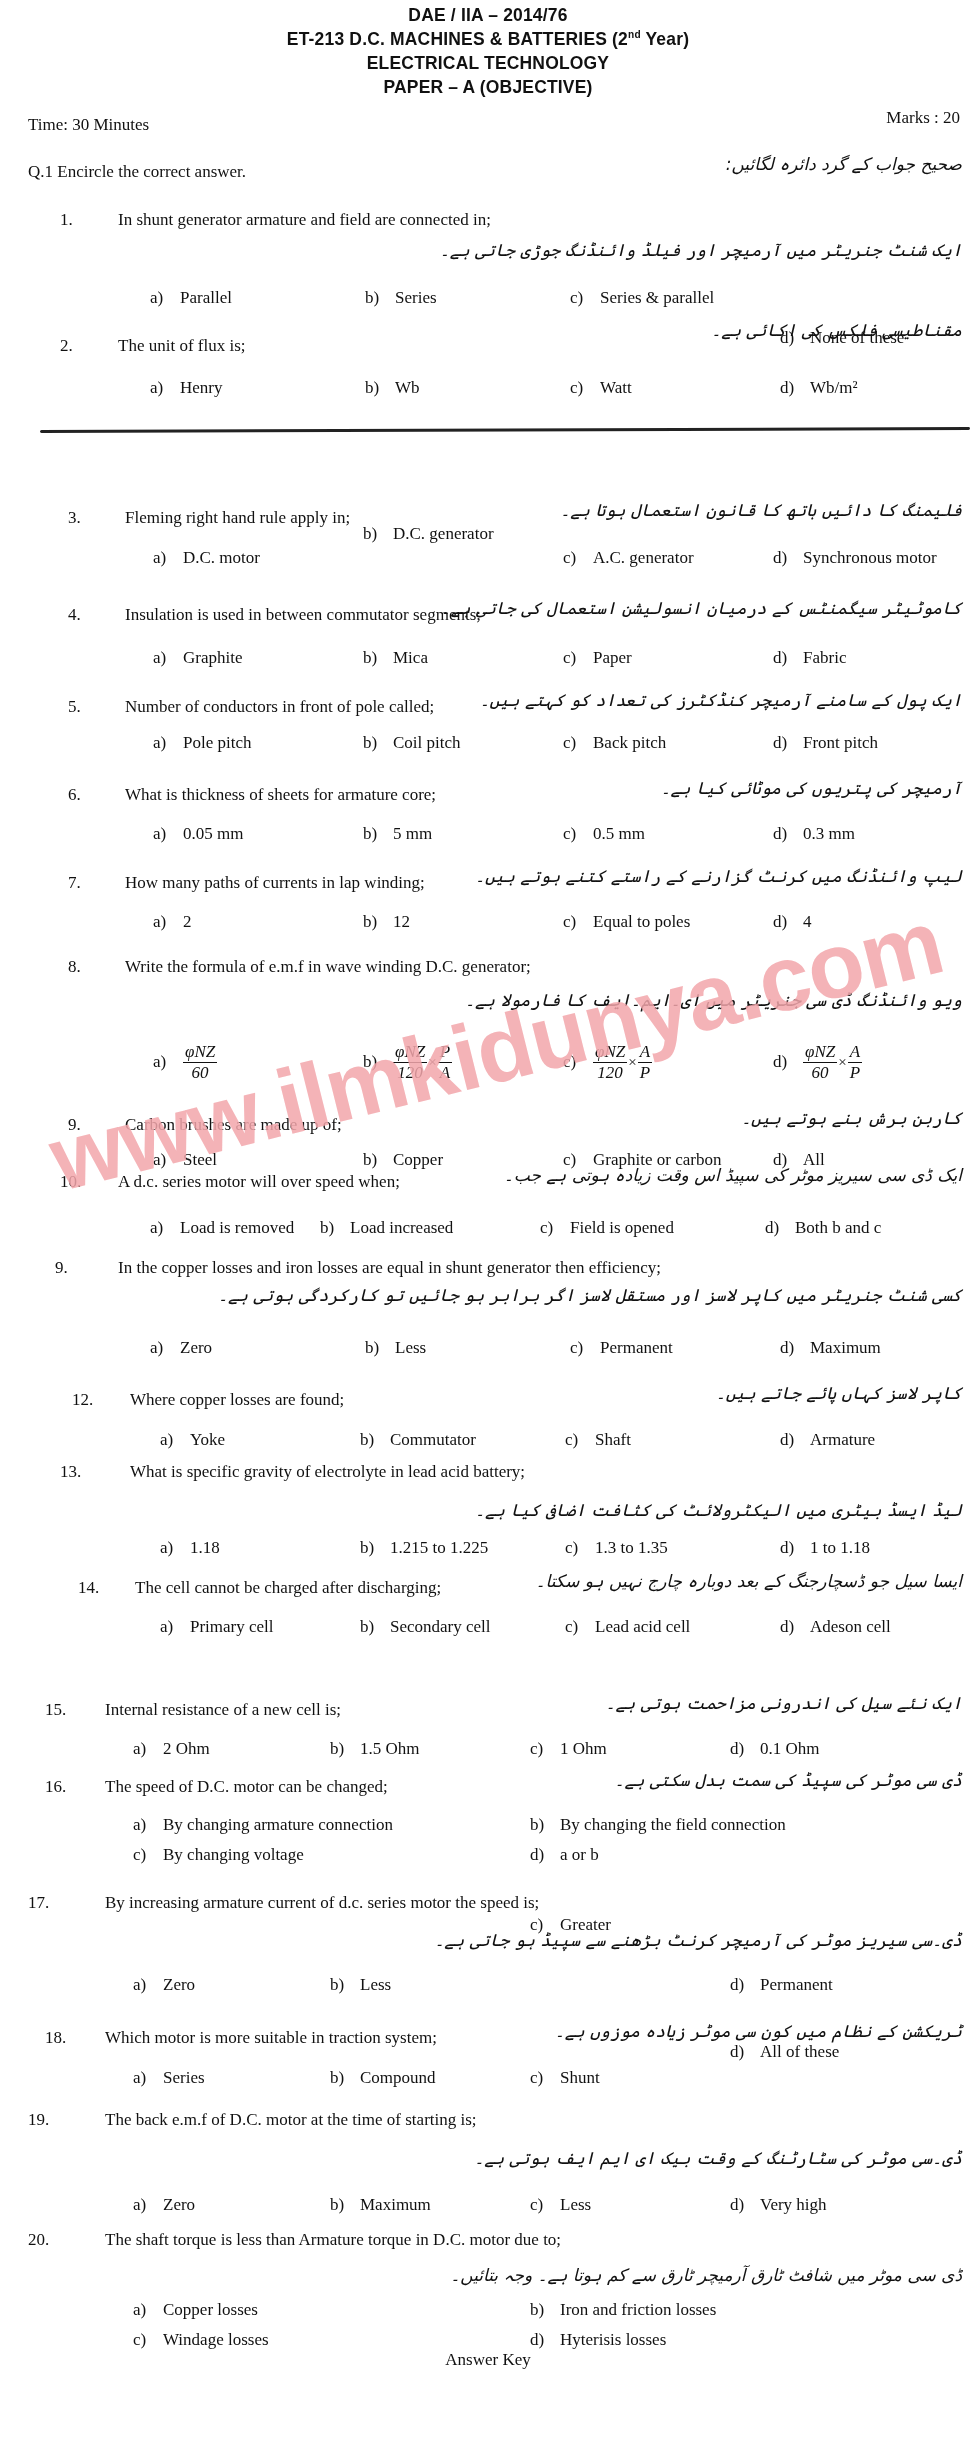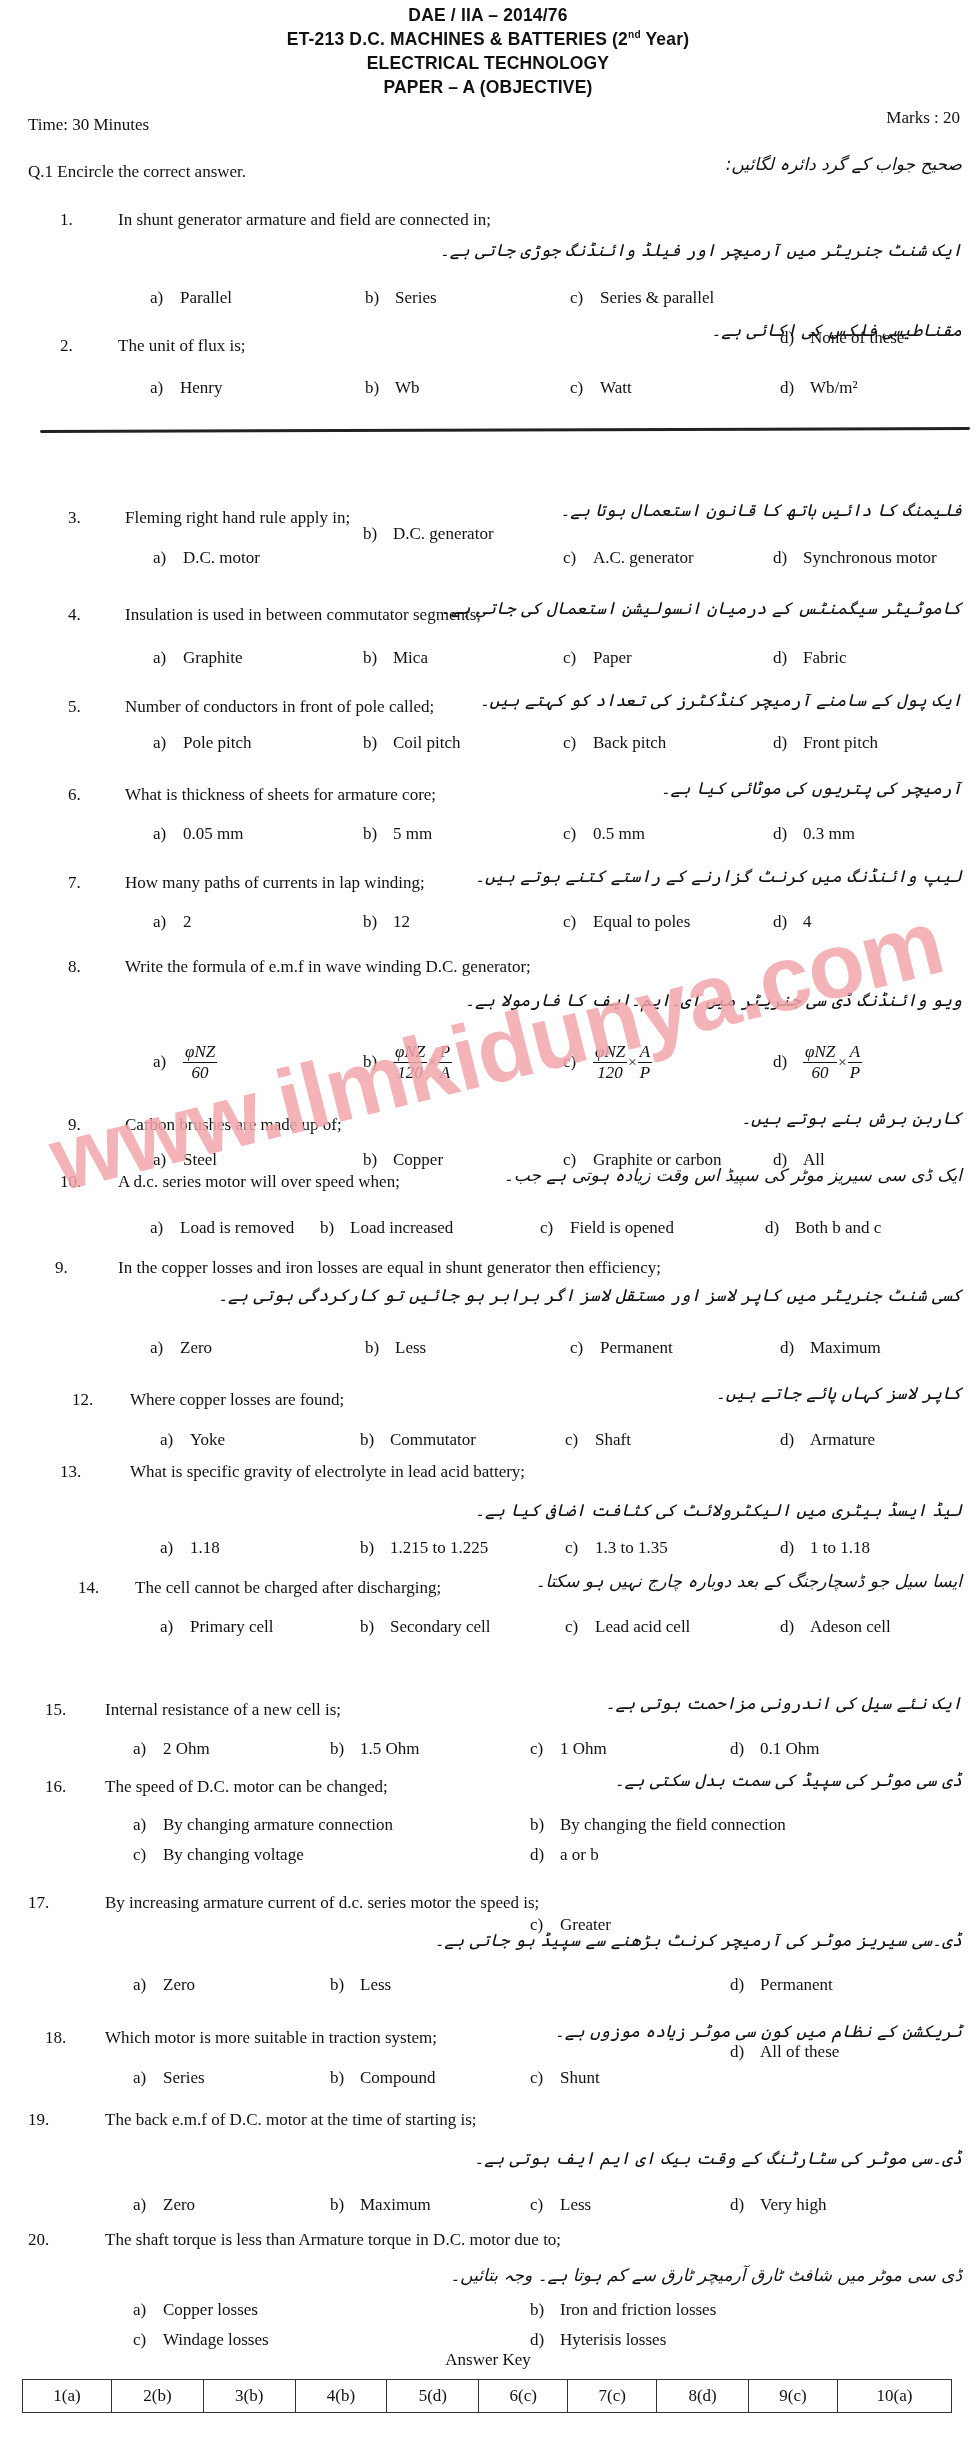--- a/index.html
+++ b/index.html
@@ -210,26 +210,14 @@
     <div class="opt" style="left:530px; top:2330px;"><span class="lbl">d)</span><span>Hyterisis losses</span></div>
   </div>
 
 <div class="divider" style="top:430px;"></div>
 
 <div class="watermark">www.ilmkidunya.com</div>
 
 <div class="key-title">Answer Key</div>
 <table class="key">
   <tbody>
-      <tr>
-    <td>1(a)</td>
-    <td>2(b)</td>
-    <td>3(b)</td>
-    <td>4(b)</td>
-    <td>5(d)</td>
-    <td>6(c)</td>
-    <td>7(c)</td>
-    <td>8(d)</td>
-    <td>9(c)</td>
-    <td>10(a)</td>
-  </tr>
 </tbody>
   </table>
 
 </body></html>

